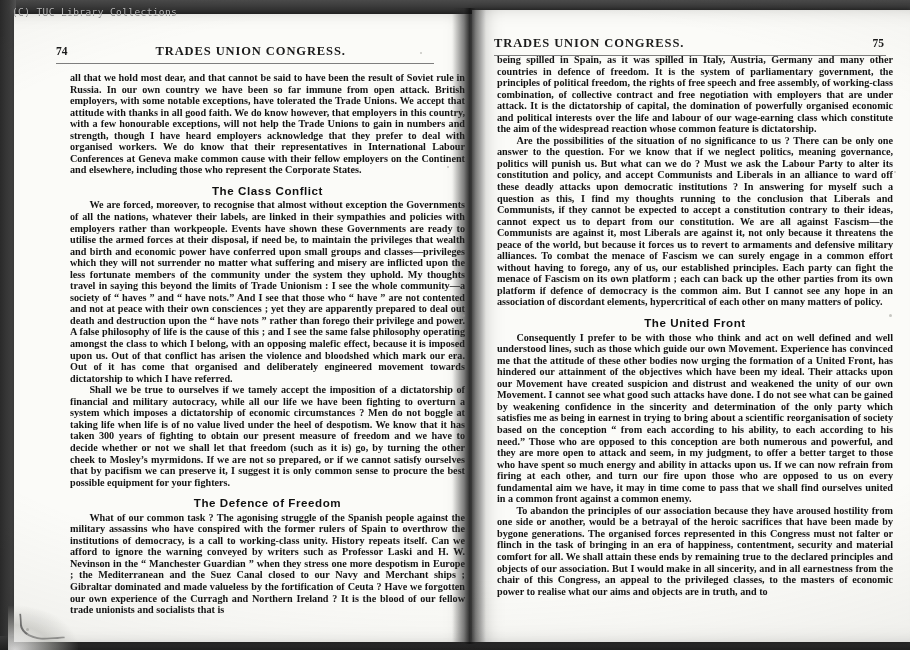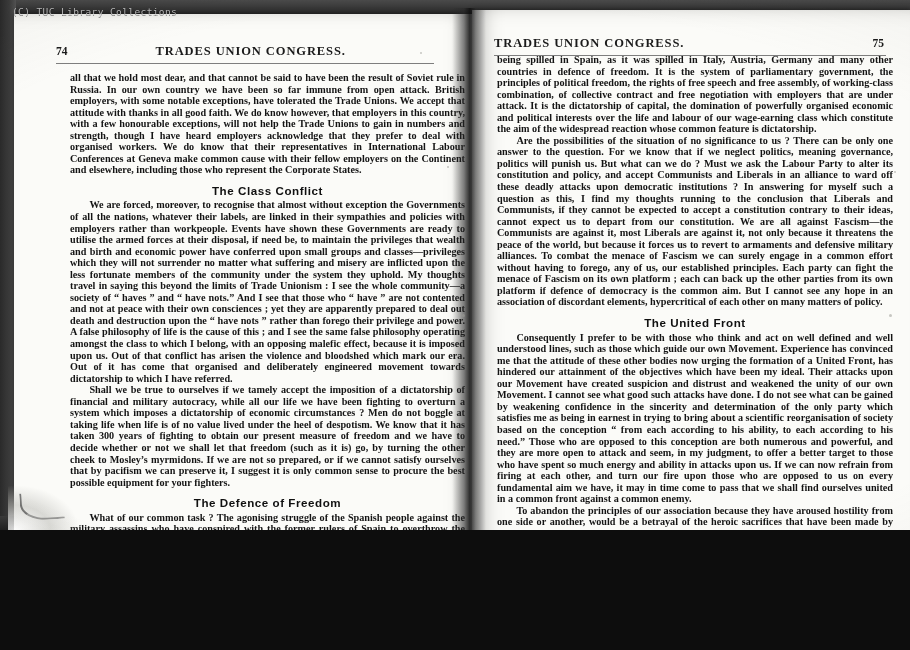--- a/index.html
+++ b/index.html
@@ -4,21 +4,21 @@
 <title>Trades Union Congress — pages 74-75</title>
 <style>
   html, body {
     margin: 0;
     padding: 0;
     background: #0d0d0d;
   }
   #scan {
     position: relative;
     width: 910px;
-    height: 530px;
+    height: 650px;
     overflow: hidden;
     background: #242424;
     font-family: "Liberation Serif", serif;
   }
 
   
   .backdrop-top {
     position: absolute;
     left: 0; top: 0;
     width: 910px; height: 28px;

